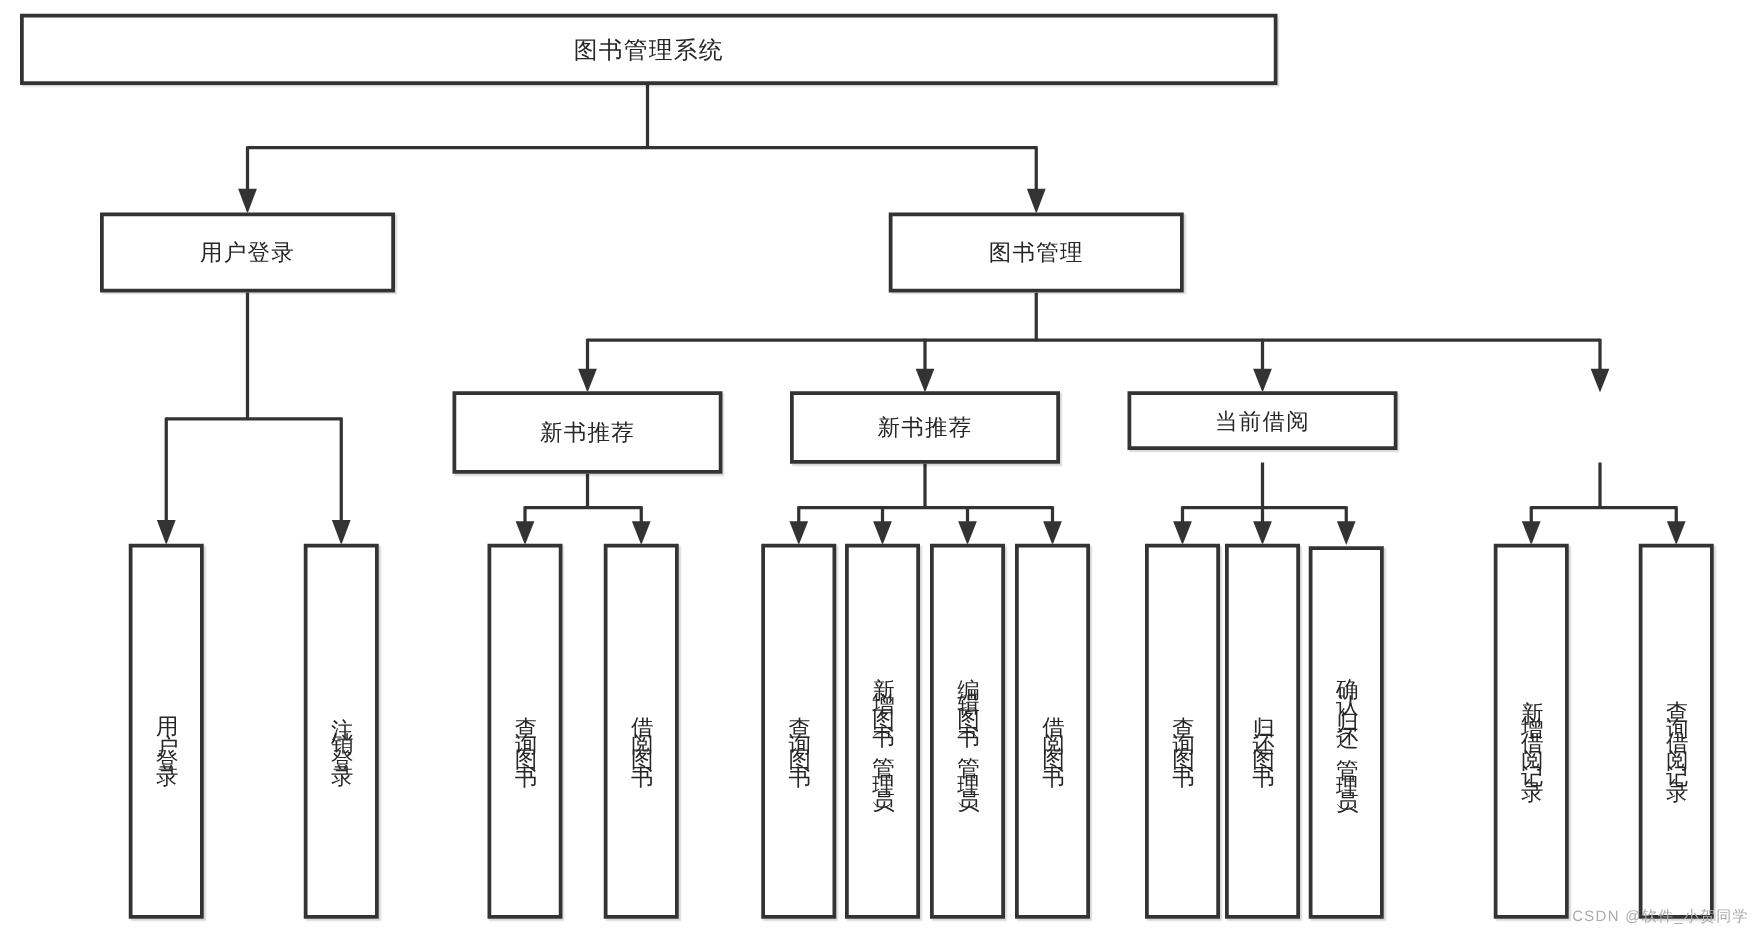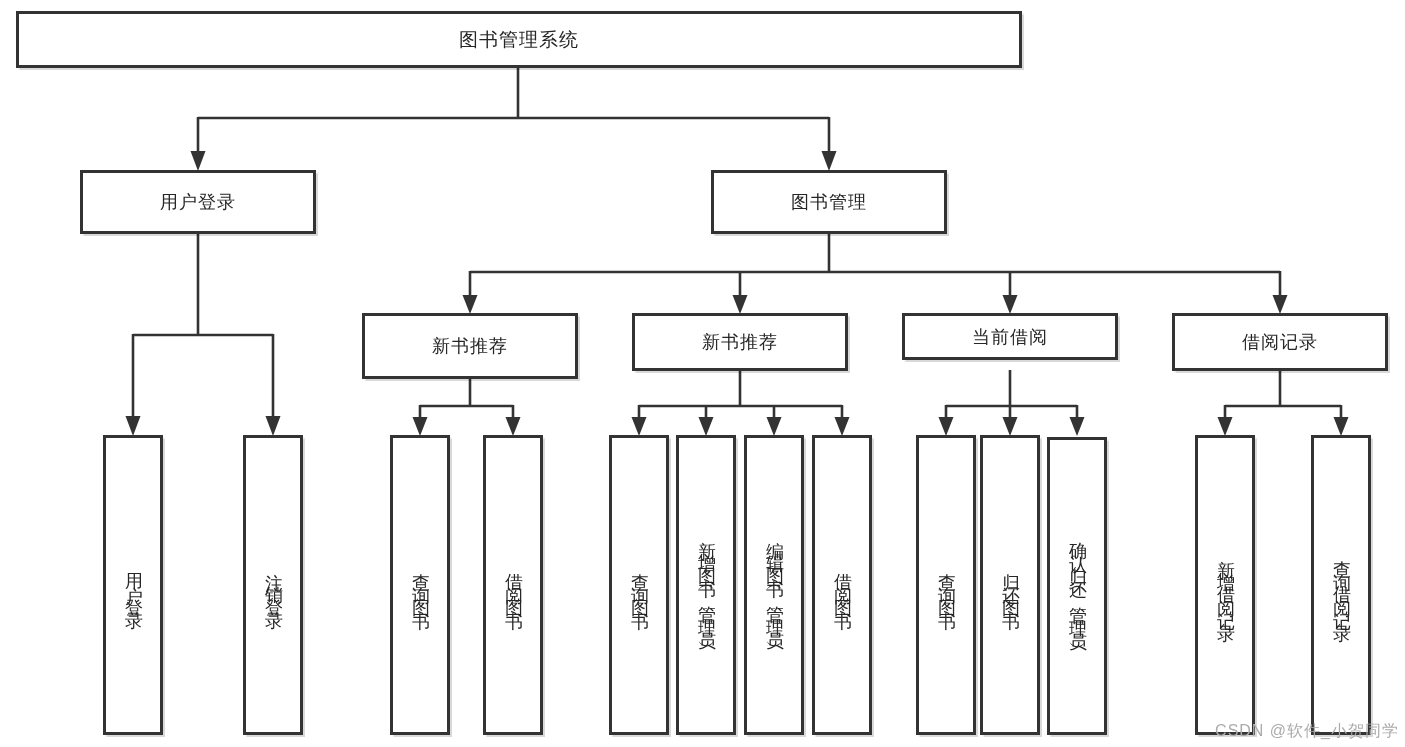--- a/index.html
+++ b/index.html
@@ -34,21 +34,21 @@
     text-orientation: mixed;
     font-size: 18px;
     line-height: 1.1;
     letter-spacing: 0.72em;
     white-space: nowrap;
   }
   .watermark {
     position: absolute;
     right: 6px;
     bottom: 5px;
-    font-size: 16px;
+    font-size: 12px;
     color: var(--watermark_color, #ababab);
     letter-spacing: 1px;
     z-index: 3;
     white-space: nowrap;
   }
 </style>
 </head>
 <body>
 
 <div class="stage">
@@ -128,23 +128,20 @@
 
   <div class="node branch" style="left:362px;top:313px;width:216px;height:66px">
     <span class="hlabel">新书推荐</span>
   </div>
   <div class="node branch" style="left:632px;top:313px;width:216px;height:58px">
     <span class="hlabel">新书推荐</span>
   </div>
   <div class="node branch" style="left:902px;top:313px;width:216px;height:47px">
     <span class="hlabel">当前借阅</span>
   </div>
-  <div class="node branch" style="left:1172px;top:313px;width:216px;height:58px">
-    <span class="hlabel">借阅记录</span>
-  </div>
 
   <div class="node leaf" style="left:103px;top:435px;width:60px;height:300px">
     <span class="vlabel">用户登录</span>
   </div>
   <div class="node leaf" style="left:243px;top:435px;width:60px;height:300px">
     <span class="vlabel">注销登录</span>
   </div>
 
   <div class="node leaf" style="left:390px;top:435px;width:60px;height:300px">
     <span class="vlabel">查询图书</span>

